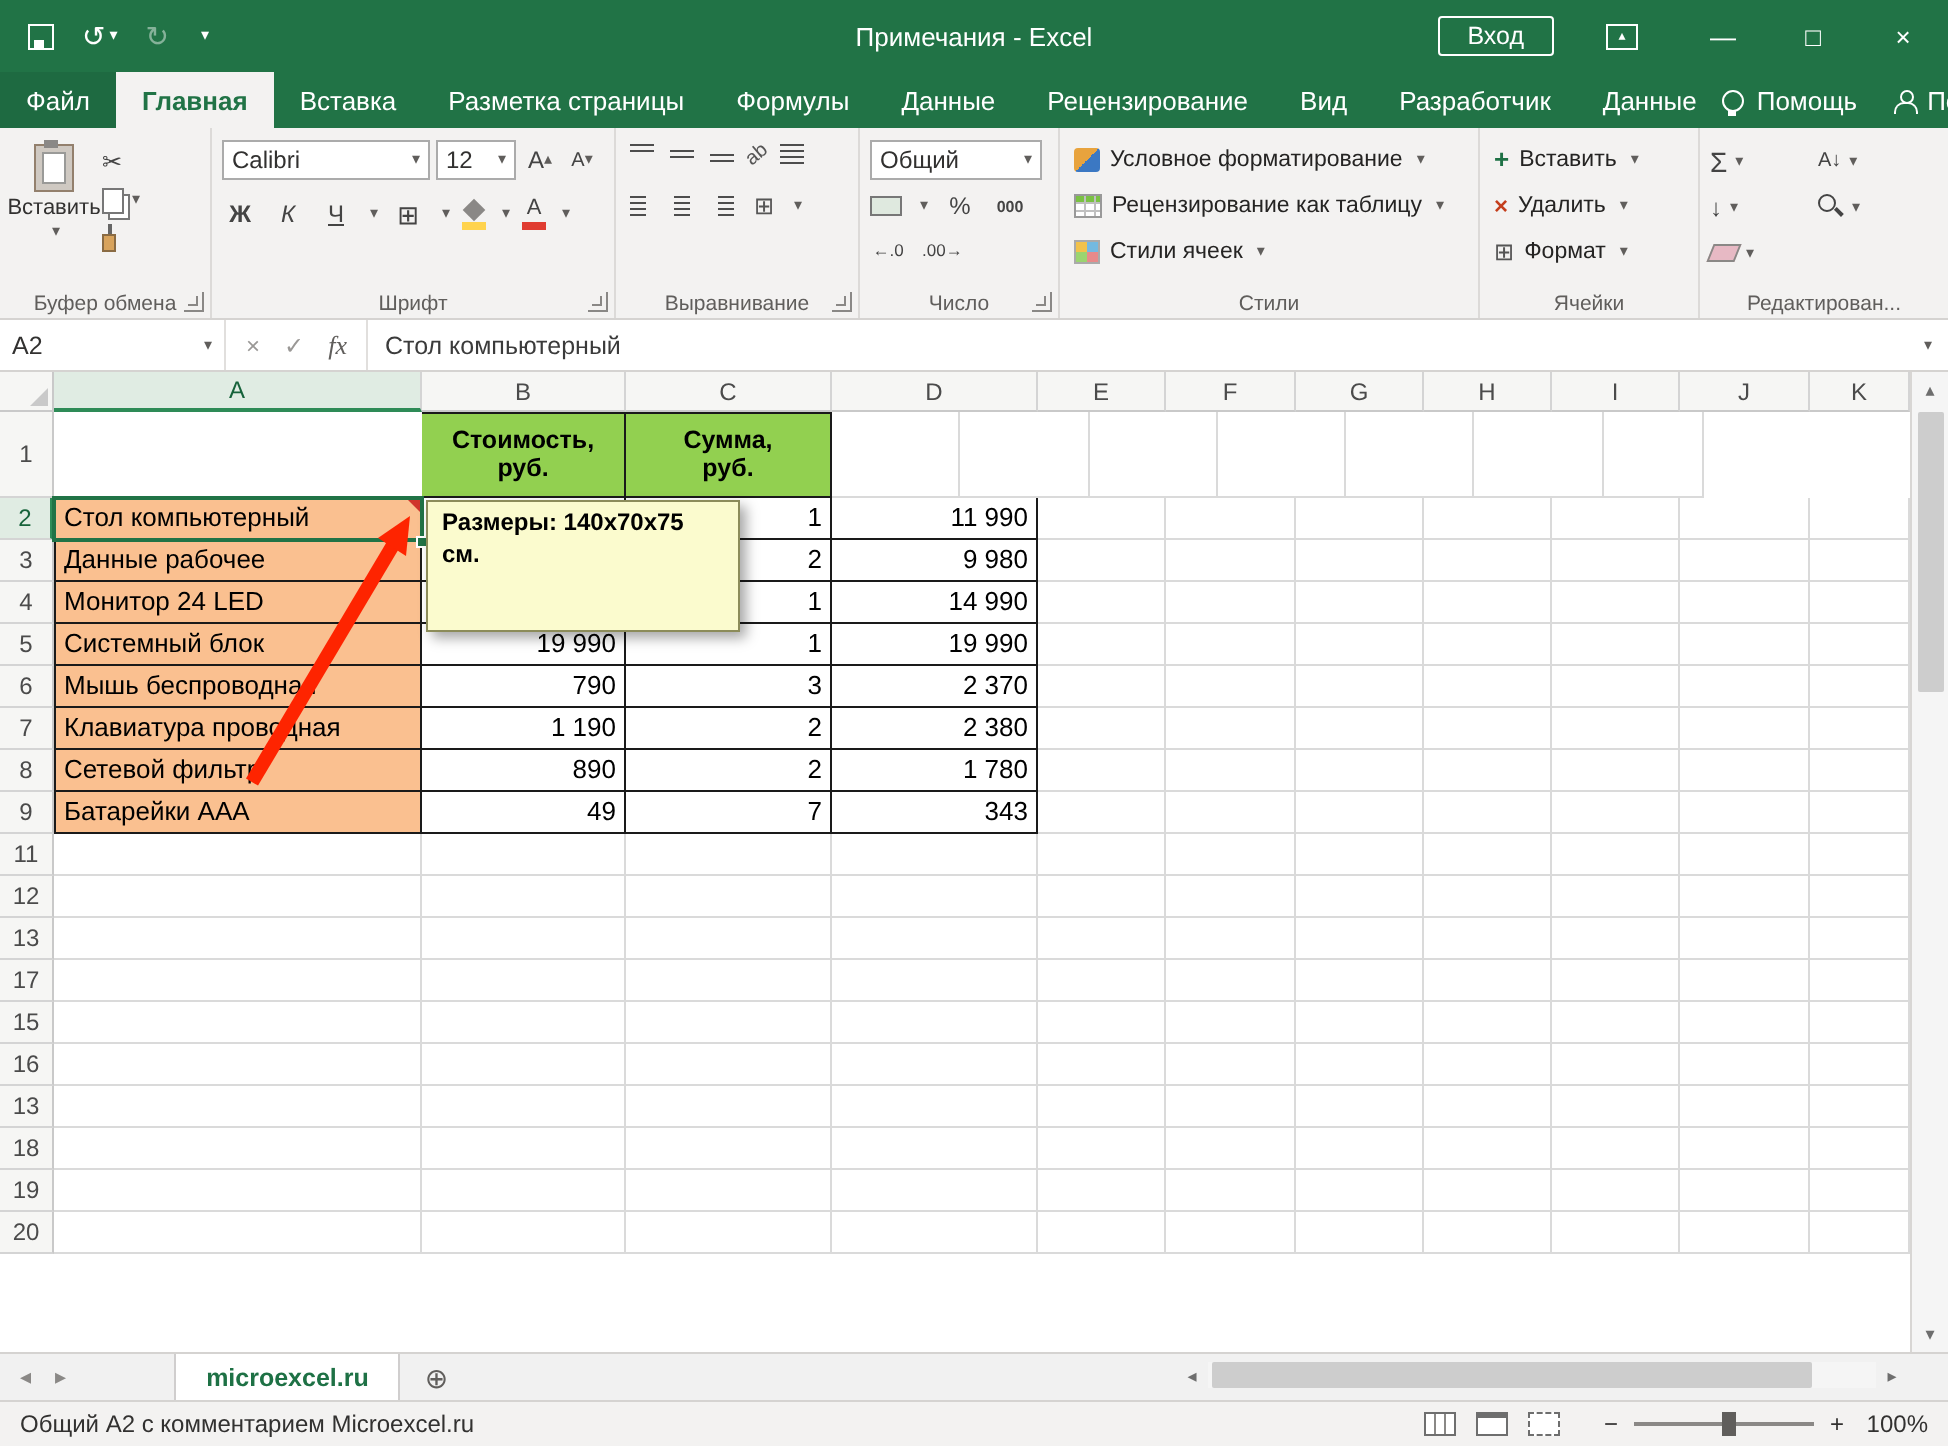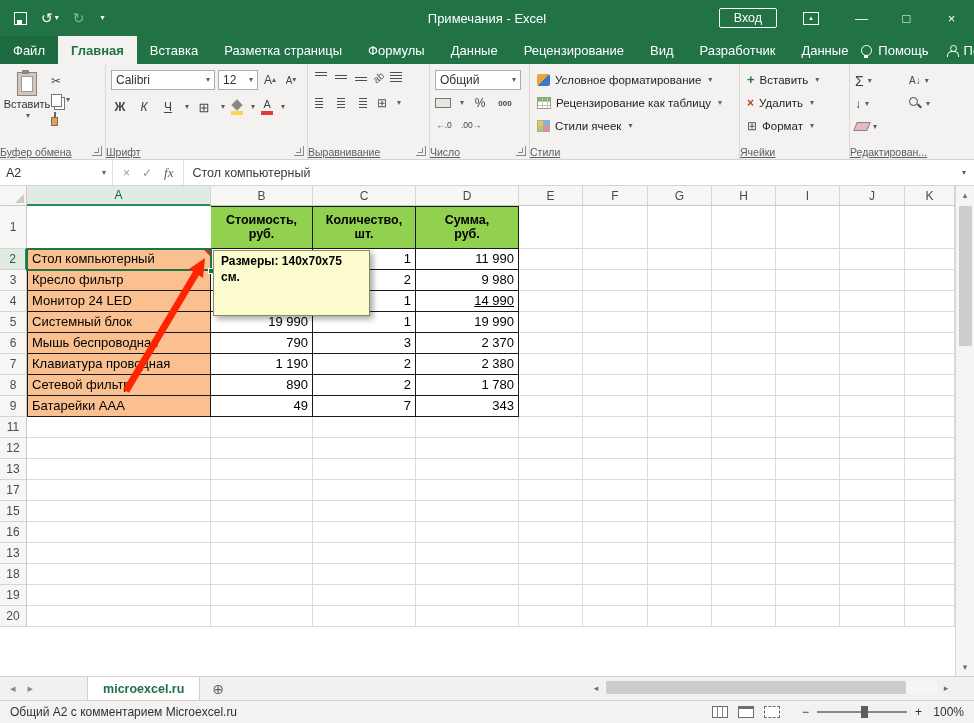--- a/index.html
+++ b/index.html
@@ -35,21 +35,21 @@
   .bulb::after{content:"";position:absolute;left:2px;top:9px;width:4px;height:3px;background:#fff;}
   .person{width:11px;height:11px;position:relative;}
   .person::before{content:"";position:absolute;left:3px;top:0;width:5px;height:5px;border:1.2px solid #fff;border-radius:50%;}
   .person::after{content:"";position:absolute;left:0;top:6.5px;width:10px;height:5px;border:1.2px solid #fff;
                  border-bottom:none;border-radius:5px 5px 0 0;}
 
   
   .ribbon{position:absolute;left:0;top:64px;width:100%;height:96px;background:#F3F2F1;
           border-bottom:1px solid #D5D3D1;display:flex;box-sizing:border-box;}
   .rgroup{position:relative;height:100%;border-right:1px solid #DCDAD8;box-sizing:border-box;padding:4px 3px 16px 3px;}
-  .glabel{position:absolute;bottom:1px;left:0;right:0;font-size:10.5px;color:#605E5C;white-space:nowrap;overflow:hidden;text-decoration:underline;}
+  .glabel{position:absolute;bottom:1px;left:0;right:0;text-align:center;font-size:10.5px;color:#605E5C;white-space:nowrap;overflow:hidden;}
   .launcher{position:absolute;right:3px;bottom:3px;width:9px;height:9px;border-right:1px solid #8a8886;
             border-bottom:1px solid #8a8886;}
   .launcher::before{content:"";position:absolute;right:2px;bottom:2px;width:4px;height:4px;
                     border-right:1px solid #8a8886;border-bottom:1px solid #8a8886;}
   .dd{font-size:8px;color:#605E5C;margin-left:2px;line-height:1;}
   .titlebar .dd,.tabrow .dd{color:#fff;}
   .combo{background:#fff;border:1px solid #ABABAB;height:20px;display:flex;align-items:center;
          font-size:12px;color:#323130;padding:0 4px;justify-content:space-between;box-sizing:border-box;}
   .ibtn{display:inline-flex;align-items:center;justify-content:center;color:#444;font-size:12px;
         min-width:18px;height:18px;}
@@ -445,22 +445,20 @@
           <div class="ch" style="width: 65px;">J</div>
           <div class="ch" style="width: 50px;">K</div>
         </div>
     </div>
     <div class="gbody">
         <div class="grow" style="height: 43px;">
           <div class="rh">1</div>
           <div class="cell th al tb tbl tbt" style="width: 184px; margin-top: 46px;">Наименование</div>
           <div class="cell th tb tbt" style="width: 102px;">Стоимость,
 руб.</div>
-          <div class="cell th tb tbt" style="width: 103px;">Количество,
-шт.</div>
           <div class="cell th tb tbt" style="width: 103px;">Сумма,
 руб.</div>
           <div class="cell" style="width: 64px;"></div>
           <div class="cell" style="width: 65px;"></div>
           <div class="cell" style="width: 64px;"></div>
           <div class="cell" style="width: 64px;"></div>
           <div class="cell" style="width: 64px;"></div>
           <div class="cell" style="width: 65px;"></div>
           <div class="cell" style="width: 50px;"></div>
         </div>
@@ -473,38 +471,38 @@
           <div class="cell" style="width: 64px;"></div>
           <div class="cell" style="width: 65px;"></div>
           <div class="cell" style="width: 64px;"></div>
           <div class="cell" style="width: 64px;"></div>
           <div class="cell" style="width: 64px;"></div>
           <div class="cell" style="width: 65px;"></div>
           <div class="cell" style="width: 50px;"></div>
         </div>
         <div class="grow" style="height: 21px;">
           <div class="rh">3</div>
-          <div class="cell ca al tb tbl" style="width: 184px;">Кресло фильтр</div>
+          <div class="cell ca al tb tbl" style="width: 184px;">Данные рабочее</div>
           <div class="cell num tb" style="width: 102px;"></div>
           <div class="cell num tb" style="width: 103px;">2</div>
           <div class="cell num tb" style="width: 103px;">9 980</div>
           <div class="cell" style="width: 64px;"></div>
           <div class="cell" style="width: 65px;"></div>
           <div class="cell" style="width: 64px;"></div>
           <div class="cell" style="width: 64px;"></div>
           <div class="cell" style="width: 64px;"></div>
           <div class="cell" style="width: 65px;"></div>
           <div class="cell" style="width: 50px;"></div>
         </div>
         <div class="grow" style="height: 21px;">
           <div class="rh">4</div>
           <div class="cell ca al tb tbl" style="width: 184px;">Монитор 24 LED</div>
           <div class="cell num tb" style="width: 102px;"></div>
           <div class="cell num tb" style="width: 103px;">1</div>
-          <div class="cell num tb" style="width: 103px; text-decoration: underline;">14 990</div>
+          <div class="cell num tb" style="width: 103px;">14 990</div>
           <div class="cell" style="width: 64px;"></div>
           <div class="cell" style="width: 65px;"></div>
           <div class="cell" style="width: 64px;"></div>
           <div class="cell" style="width: 64px;"></div>
           <div class="cell" style="width: 64px;"></div>
           <div class="cell" style="width: 65px;"></div>
           <div class="cell" style="width: 50px;"></div>
         </div>
         <div class="grow" style="height: 21px;">
           <div class="rh">5</div>

